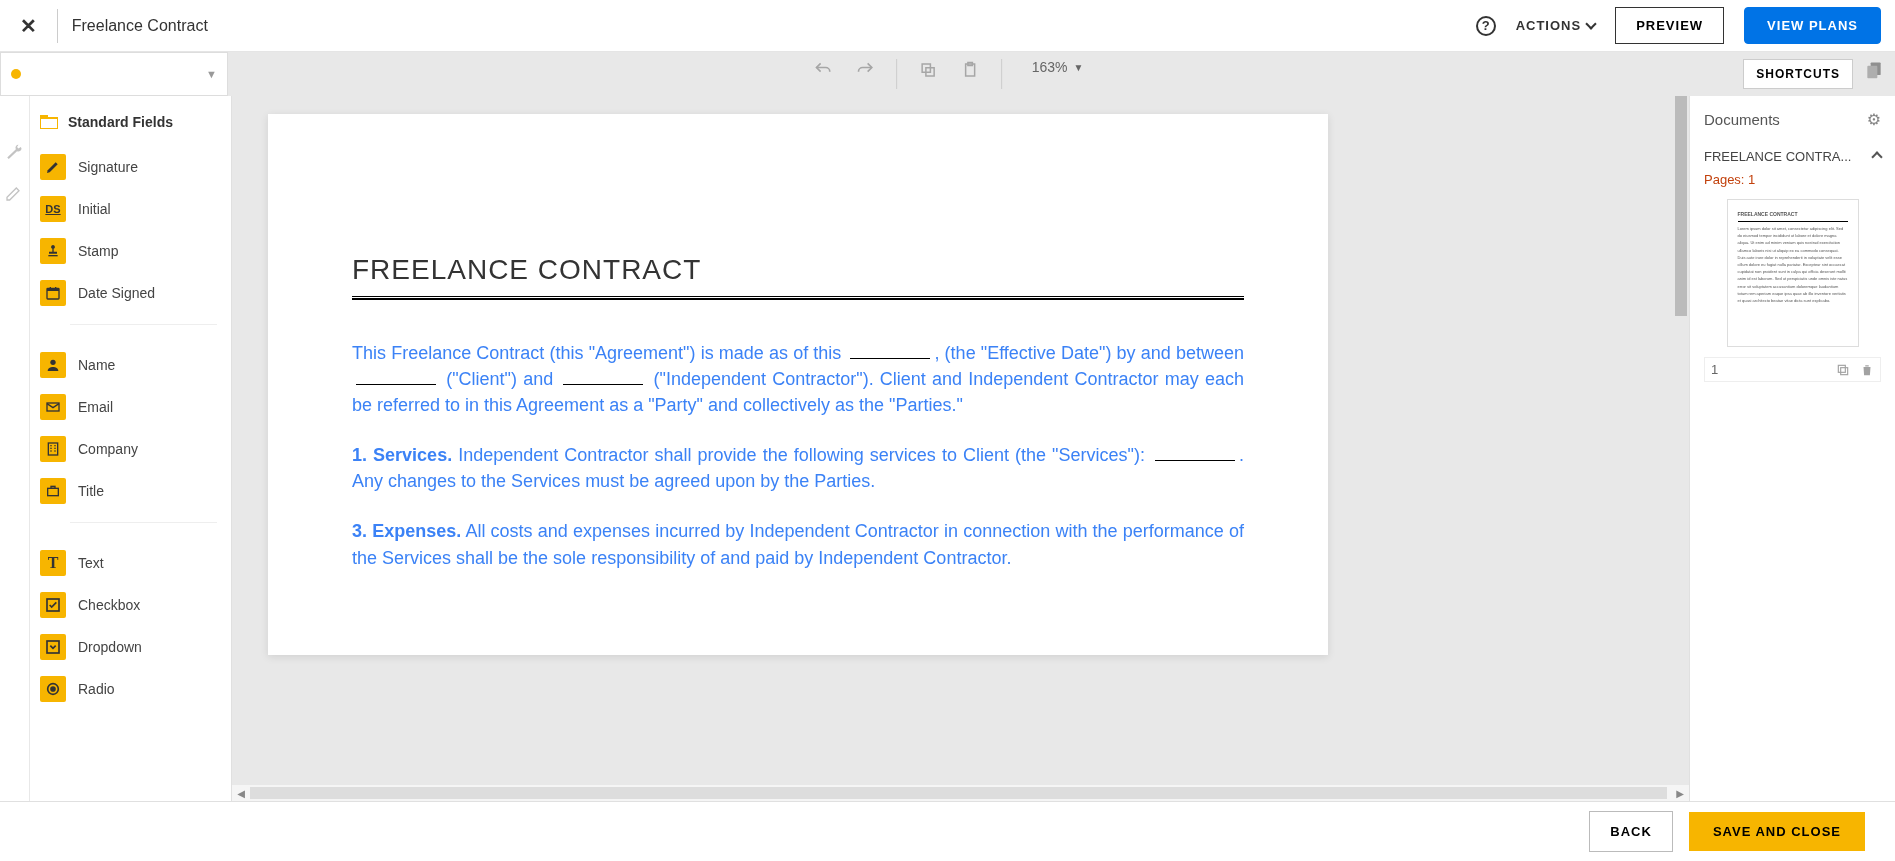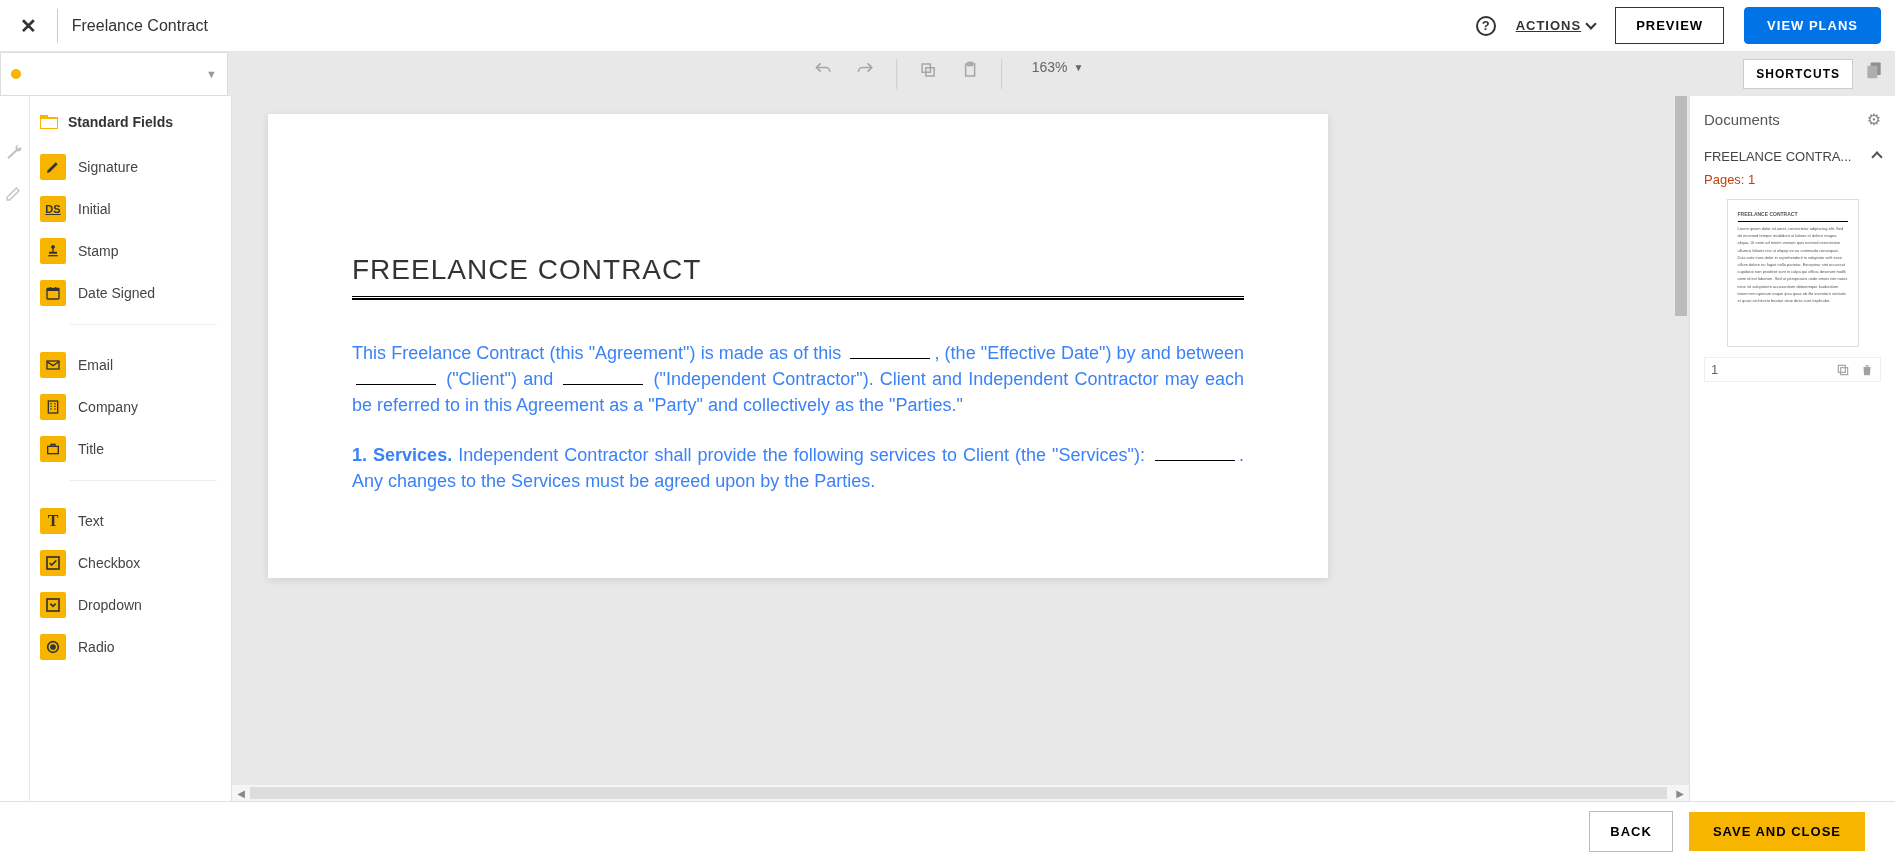--- a/index.html
+++ b/index.html
@@ -5,21 +5,21 @@
 * { box-sizing: border-box; margin: 0; padding: 0; }
 body { font-family: -apple-system, BlinkMacSystemFont, "Segoe UI", Helvetica, Arial, sans-serif; background: #fff; color: #333; overflow: hidden; width: 1895px; height: 861px; }
 
 
 .topbar { height: 52px; display: flex; align-items: center; border-bottom: 1px solid #e5e5e5; padding: 0 14px; gap: 14px; }
 .close-x { font-size: 20px; font-weight: 700; cursor: pointer; padding: 0 6px; }
 .vsep { width: 1px; height: 34px; background: #ccc; }
 .doc-title { font-size: 16px; color: #333; }
 .topbar-right { margin-left: auto; display: flex; align-items: center; gap: 20px; }
 .help-icon { width: 20px; height: 20px; border: 2px solid #333; border-radius: 50%; display: flex; align-items: center; justify-content: center; font-size: 13px; font-weight: 700; cursor: pointer; }
-.actions-btn { font-weight: 700; letter-spacing: 1px; font-size: 13px; display: flex; align-items: center; gap: 6px; cursor: pointer; text-decoration: underline; }
+.actions-btn { font-weight: 700; letter-spacing: 1px; font-size: 13px; display: flex; align-items: center; gap: 6px; cursor: pointer; }
 .chevron { border: solid #333; border-width: 0 2px 2px 0; display: inline-block; padding: 3px; transform: rotate(45deg); margin-bottom: 3px; }
 .btn-outline { border: 1px solid #333; padding: 10px 20px; font-weight: 700; letter-spacing: 1px; font-size: 13px; cursor: pointer; background: #fff; }
 .btn-primary { background: #0073e6; color: #fff; border-radius: 4px; padding: 10px 22px; font-weight: 700; letter-spacing: 1px; font-size: 13px; cursor: pointer; border: 1px solid #0073e6; }
 
 
 .toolbar { height: 44px; background: #e8e8e8; display: flex; align-items: center; position: relative; }
 .recipient-select { width: 228px; height: 44px; background: #fff; border: 1px solid #ddd; display: flex; align-items: center; padding: 0 10px; cursor: pointer; }
 .recipient-dot { width: 10px; height: 10px; background: #f7b500; border-radius: 50%; }
 .recipient-caret { margin-left: auto; color: #999; font-size: 11px; }
 .tool-center { position: absolute; left: 50%; transform: translateX(-50%); display: flex; align-items: flex-start; gap: 20px; }
@@ -213,20 +213,29 @@
                 </svg>
               </div>
             <span>Date Signed</span>
           </div>
 
           <div class="group-gap"></div>
 
           <div class="field-item">
             <div class="field-icon">
                 <svg width="16" height="16" viewBox="0 0 24 24" fill="#333">
+                  <circle cx="12" cy="8" r="4"></circle>
+                  <path d="M4 21c0-4 4-6 8-6s8 2 8 6"></path>
+                </svg>
+              </div>
+            <span>Name</span>
+          </div>
+          <div class="field-item">
+            <div class="field-icon">
+                <svg width="16" height="16" viewBox="0 0 24 24" fill="#333">
                   <rect x="3" y="6" width="18" height="12" fill="none" stroke="#333" stroke-width="2"></rect>
                   <path d="M3 7l9 6 9-6" fill="none" stroke="#333" stroke-width="2"></path>
                 </svg>
               </div>
             <span>Email</span>
           </div>
           <div class="field-item">
             <div class="field-icon">
                 <svg width="16" height="16" viewBox="0 0 24 24" fill="#333">
                   <rect x="5" y="3" width="14" height="18" fill="none" stroke="#333" stroke-width="2"></rect>
@@ -290,20 +299,23 @@
 
   <div class="canvas-area">
     <div class="page">
       <h1>FREELANCE CONTRACT</h1>
       <div class="title-rule"></div>
       <p>
         <span>This Freelance Contract (this "Agreement") is made as of this </span><span class="blank b80"></span><span>, (the "Effective Date") by and between </span><span class="blank b80"></span><span> ("Client") and </span><span class="blank b80"></span><span> ("Independent Contractor"). Client and Independent Contractor may each be referred to in this Agreement as a "Party" and collectively as the "Parties."</span>
       </p>
       <p>
         <strong>1. Services.</strong><span> Independent Contractor shall provide the following services to Client (the "Services"): </span><span class="blank b80"></span><span>. Any changes to the Services must be agreed upon by the Parties.</span>
+      </p>
+      <p>
+        <strong>3. Expenses.</strong><span> All costs and expenses incurred by Independent Contractor in connection with the performance of the Services shall be the sole responsibility of and paid by Independent Contractor.</span>
       </p>
     </div>
     <div class="canvas-scrollbar-v">
         <div class="canvas-scrollbar-v-thumb"></div>
       </div>
     <div class="canvas-scrollbar-h">
       <div class="hscroll-arrow-l">◀</div>
       <div class="canvas-scrollbar-h-thumb"></div>
       <div class="hscroll-arrow-r">▶</div>
     </div>

